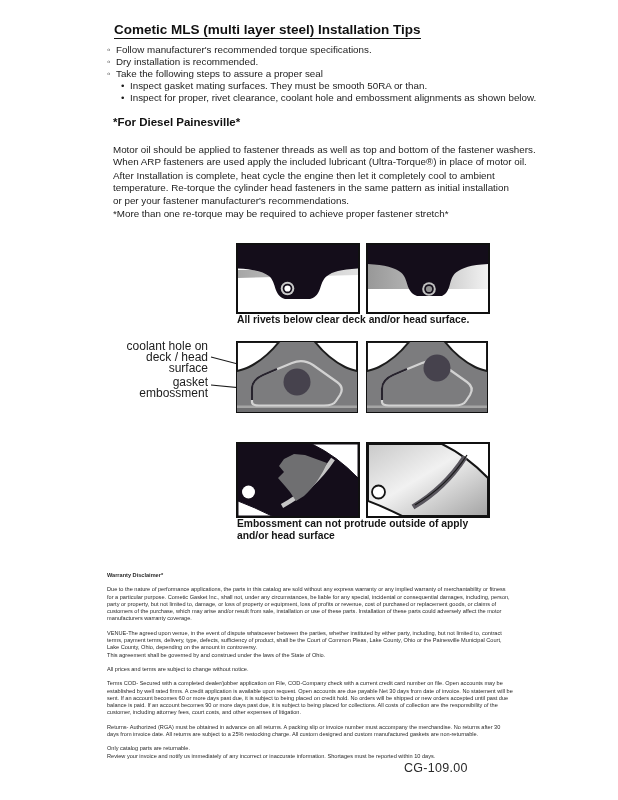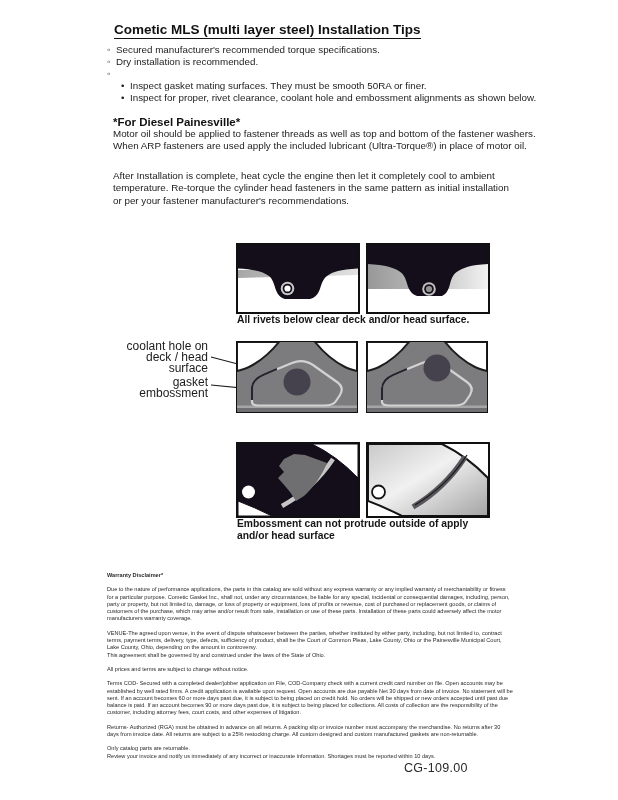--- a/index.html
+++ b/index.html
@@ -11,21 +11,21 @@
   .title{
     position:absolute;left:114px;top:22px;font-size:13.5px;font-weight:bold;color:#111;
   }
   .title span{border-bottom:1.6px solid #111;padding-bottom:1px;}
   .bullets{position:absolute;left:107px;top:44px;font-size:9.8px;line-height:12px;color:#1c1c1c;}
   .bl{display:flex;}
   .bl .mark{width:9px;flex:none;text-align:left;}
   .bl.sub{padding-left:14px;}
   .diesel-h{position:absolute;left:113px;top:116px;font-size:11.5px;font-weight:bold;color:#111;}
   .para{position:absolute;left:113px;width:465px;font-size:9.8px;line-height:12.4px;color:#1c1c1c;}
-  .p1{top:128px;} .p2{top:170px;} .p3{top:208px;}
+  .p1{top:144px;} .p2{top:170px;} .p3{top:208px;}
   .dg-header{
     position:absolute;width:124px;text-align:center;font-size:14px;font-weight:600;
     letter-spacing:0.5px;color:#161616;margin-top:40px;
   }
   .panel{position:absolute;background:#fff;border:2px solid #101010;line-height:0;}
   .panel svg{display:block;}
   .caption{position:absolute;left:237px;font-size:10.3px;font-weight:600;color:#161616;line-height:11.5px;}
   .ann-label{position:absolute;text-align:right;font-size:12px;line-height:11px;color:#1c1c1c;}
   .leader{position:absolute;left:205px;top:338px;}
   .legal{position:absolute;left:107px;top:572px;width:406px;font-size:5.6px;line-height:7.3px;color:#2a2a2a;}
@@ -38,45 +38,47 @@
 
 <div class="page">
 
   <div class="title">
     <span>Cometic MLS (multi layer steel) Installation Tips</span>
   </div>
 
   <div class="bullets">
     <div class="bl">
         <span class="mark">◦</span>
-        <span>Secured manufacturer's recommended torque specifications.</span>
+        <span>Follow manufacturer's recommended torque specifications.</span>
       </div>
     <div class="bl">
         <span class="mark">◦</span>
         <span>Dry installation is recommended.</span>
       </div>
     <div class="bl">
         <span class="mark">◦</span>
+        <span>Take the following steps to assure a proper seal</span>
       </div>
     <div class="bl sub">
         <span class="mark">•</span>
-        <span>Inspect gasket mating surfaces.  They must be smooth 50RA or finer.</span>
+        <span>Inspect gasket mating surfaces.  They must be smooth 50RA or than.</span>
       </div>
     <div class="bl sub">
         <span class="mark">•</span>
         <span>Inspect for proper, rivet clearance, coolant hole and embossment alignments as shown below.</span>
       </div>
   </div>
 
   <div class="diesel-h">*For Diesel Painesville*</div>
   <div class="para p1 pre">Motor oil should be applied to fastener threads as well as top and bottom of the fastener washers.
 When ARP fasteners are used apply the included lubricant (Ultra-Torque®) in place of motor oil.</div>
   <div class="para p2 pre">After Installation is complete, heat cycle the engine then let it completely cool to ambient
 temperature. Re-torque the cylinder head fasteners in the same pattern as initial installation
 or per your fastener manufacturer's recommendations.</div>
+  <div class="para p3 pre">*More than one re-torque may be required to achieve proper fastener stretch*</div>
 
   <div class="dg-header" style="left:236px;top:229px;">RIGHT</div>
   <div class="dg-header" style="left:366px;top:229px;">WRONG</div>
 
   <div class="panel" style="left:236px;top:243px;">
     <svg width="120" height="67" viewBox="0 0 120 67">
       <defs>
         <linearGradient id="g1" x1="0" y1="0" x2="1" y2="0">
           <stop offset="0" stop-color="#a6a6a6"></stop>
             <stop offset="1" stop-color="#e2e2e2"></stop>

